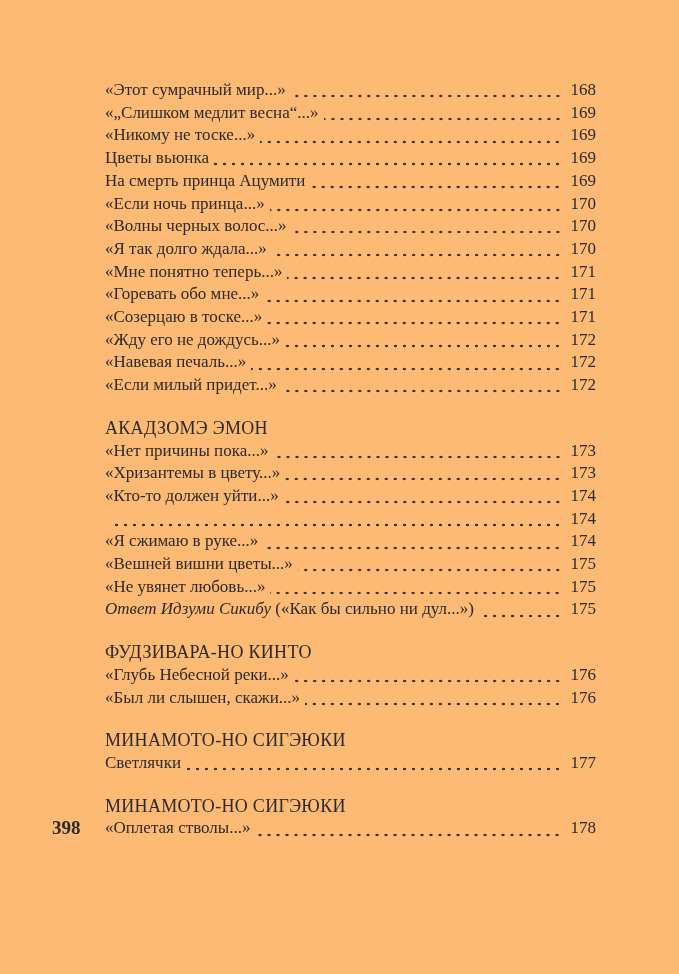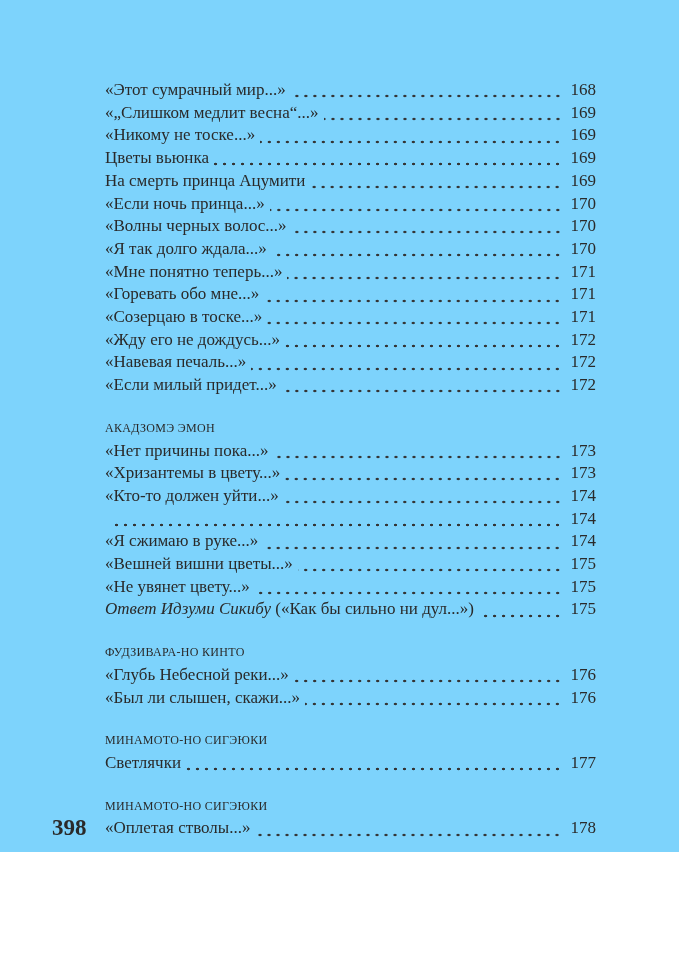--- a/index.html
+++ b/index.html
@@ -5,22 +5,22 @@
   * { margin: 0; padding: 0; box-sizing: border-box; }
   html, body {
     width: 679px; height: 974px;
     background: #ffffff;
     font-family: "Liberation Serif", "DejaVu Serif", serif;
     color: #2a2a2a;
     overflow: hidden;
   }
   .page {
     position: relative;
-    width: 679px; height: 852px;
-    background: #7dd3fc;
+    width: 679px; height: 974px;
+    background: #fdba74;
   }
   .toc {
     position: absolute;
     left: 105px; top: 79px;
     width: 491px;
   }
   .entry {
     display: flex;
     align-items: baseline;
     line-height: 22.7px;
@@ -40,28 +40,28 @@
     background-repeat: repeat-x;
   }
   .pagenum {
     flex: 0 0 auto;
     min-width: 28px;
     text-align: right;
   }
   .heading {
     margin-top: 20px;
     line-height: 22.7px;
-    font-size: 12px;
+    font-size: 18px;
     letter-spacing: 0.3px;
   }
   .folio {
     position: absolute;
     left: 52px; top: 817px;
     width: 34px;
-    font-size: 23px;
+    font-size: 19px;
     line-height: 22.7px;
     font-weight: bold;
     text-align: left;
   }
 </style>
 </head>
 <body>
 
 <div class="page">
   <div class="toc">
@@ -162,21 +162,21 @@
           <span class="title">«Я сжимаю в руке...»</span>
           <span class="dots"></span>
           <span class="pagenum">174</span>
         </div>
         <div class="entry">
           <span class="title">«Вешней вишни цветы...»</span>
           <span class="dots"></span>
           <span class="pagenum">175</span>
         </div>
         <div class="entry">
-          <span class="title">«Не увянет цвету...»</span>
+          <span class="title">«Не увянет любовь...»</span>
           <span class="dots"></span>
           <span class="pagenum">175</span>
         </div>
         <div class="entry">
           <span class="title"><em>Ответ Идзуми Сикибу</em> («Как бы сильно ни дул...»)</span>
           <span class="dots"></span>
           <span class="pagenum">175</span>
         </div>
       </div>
       <div class="section">

